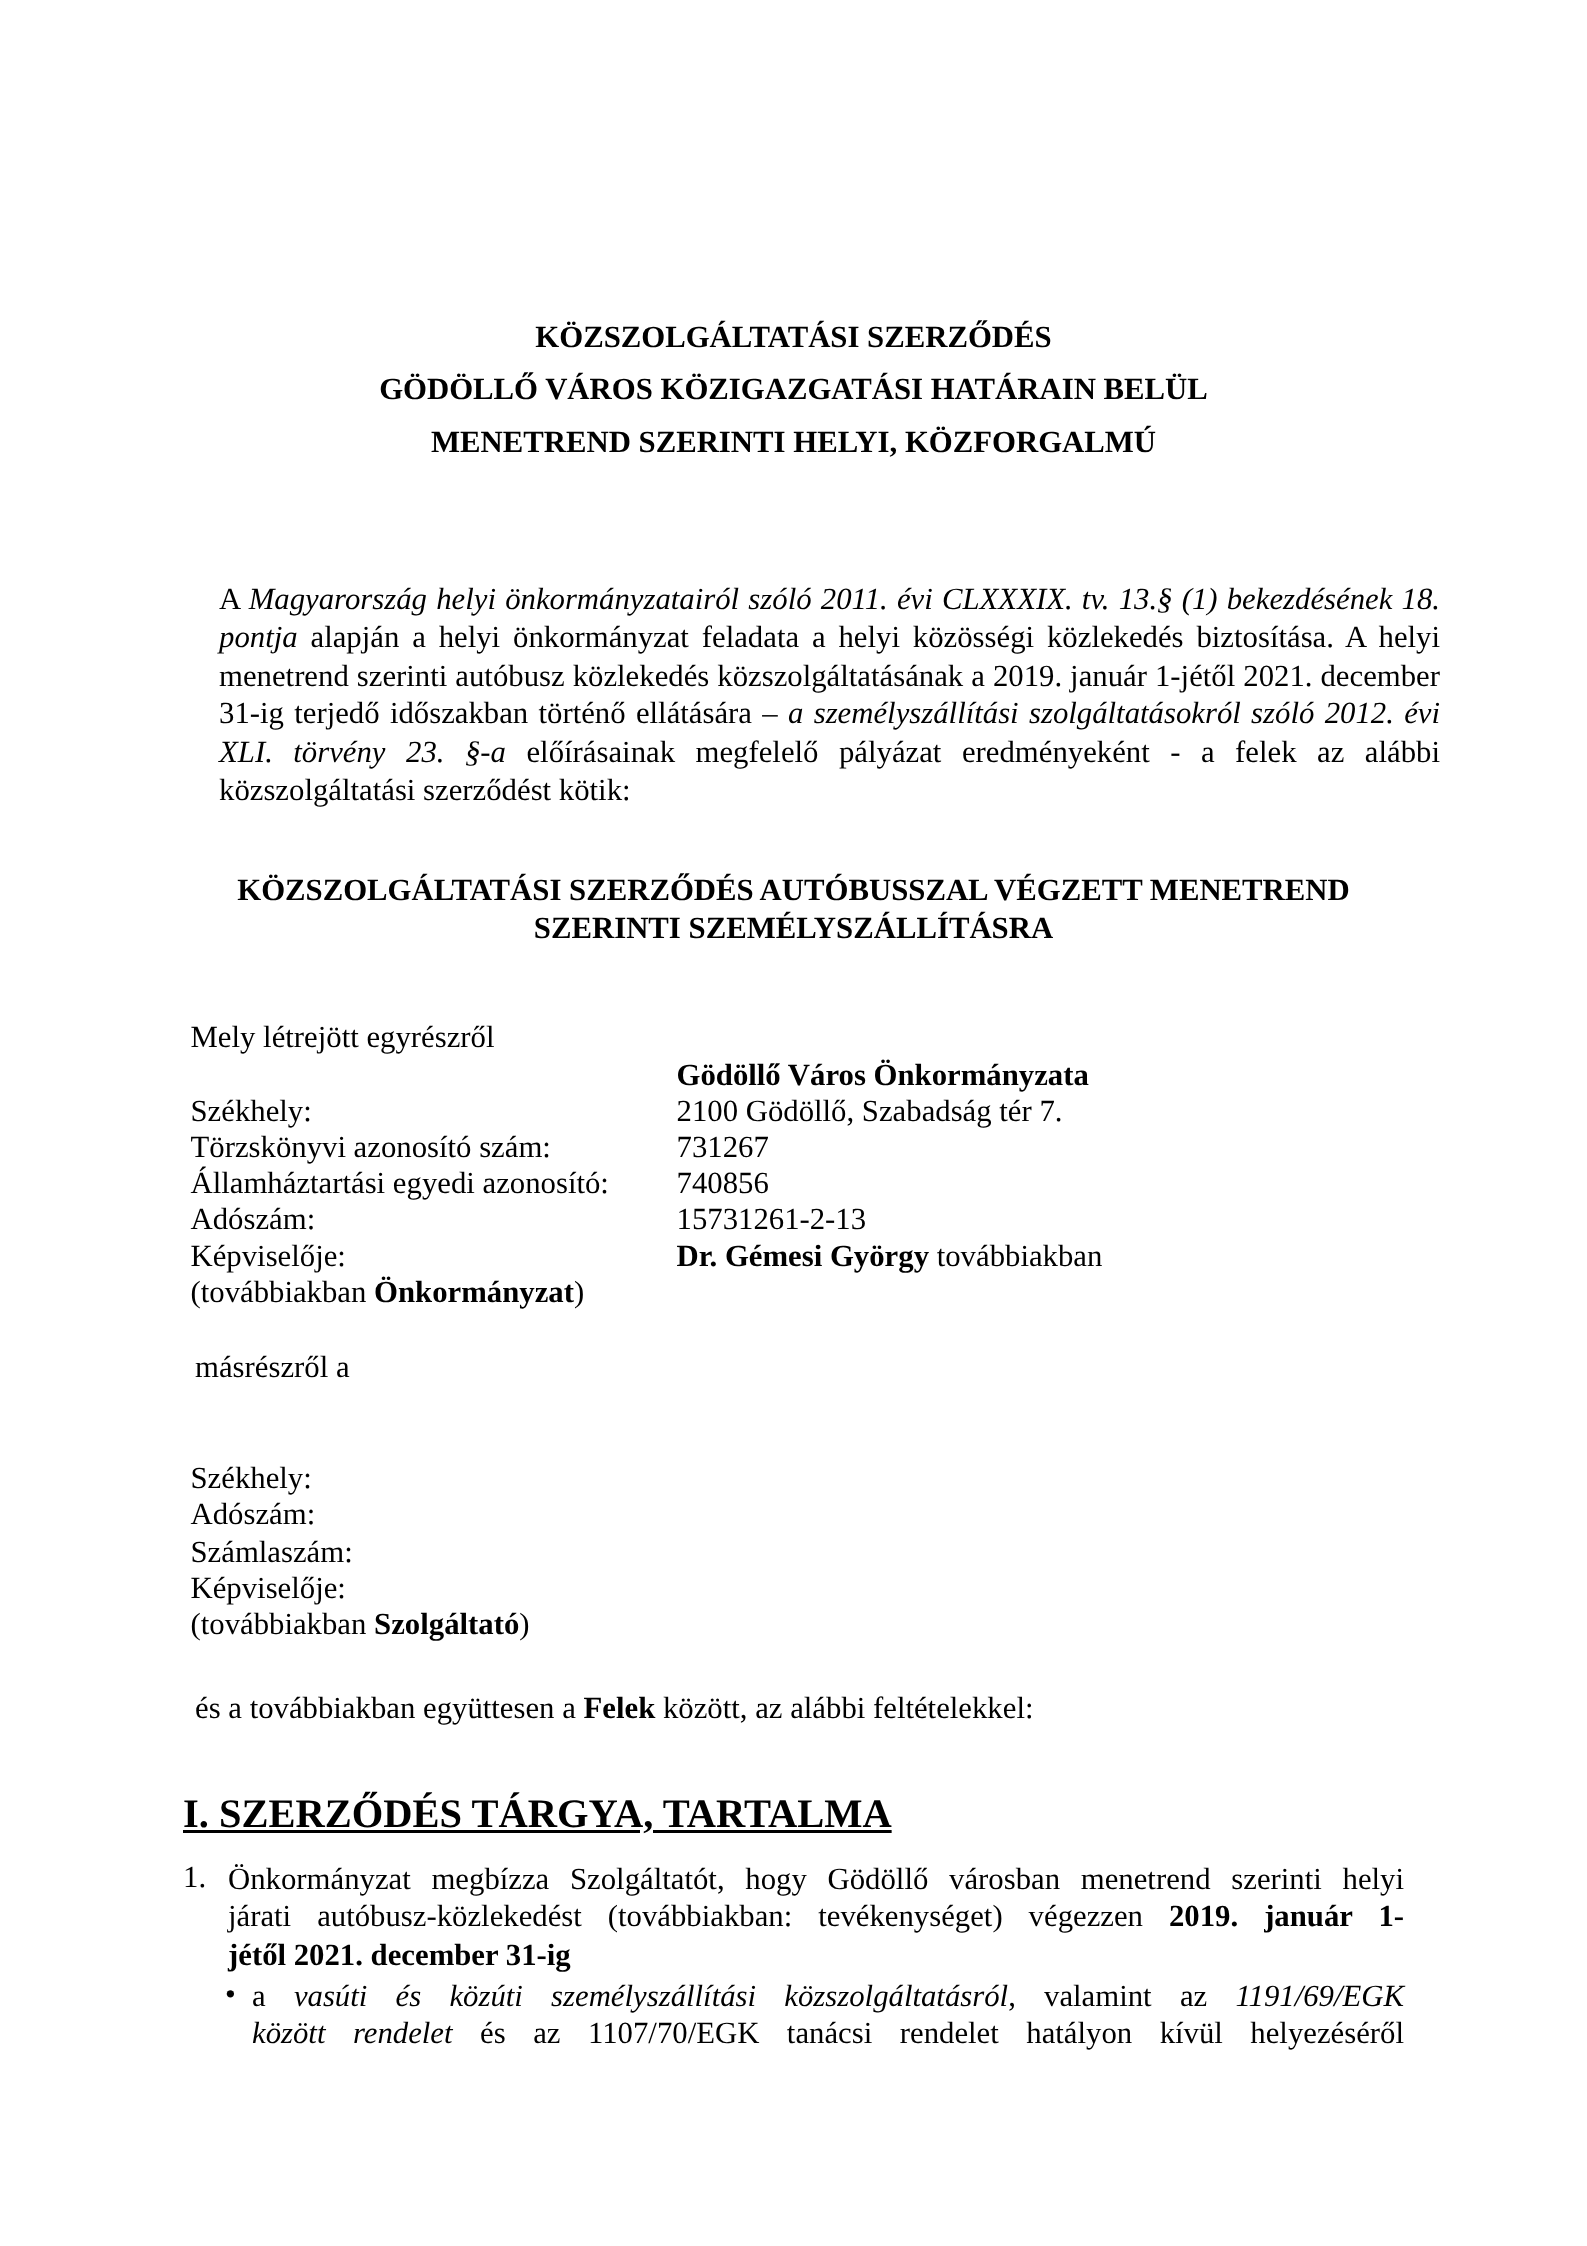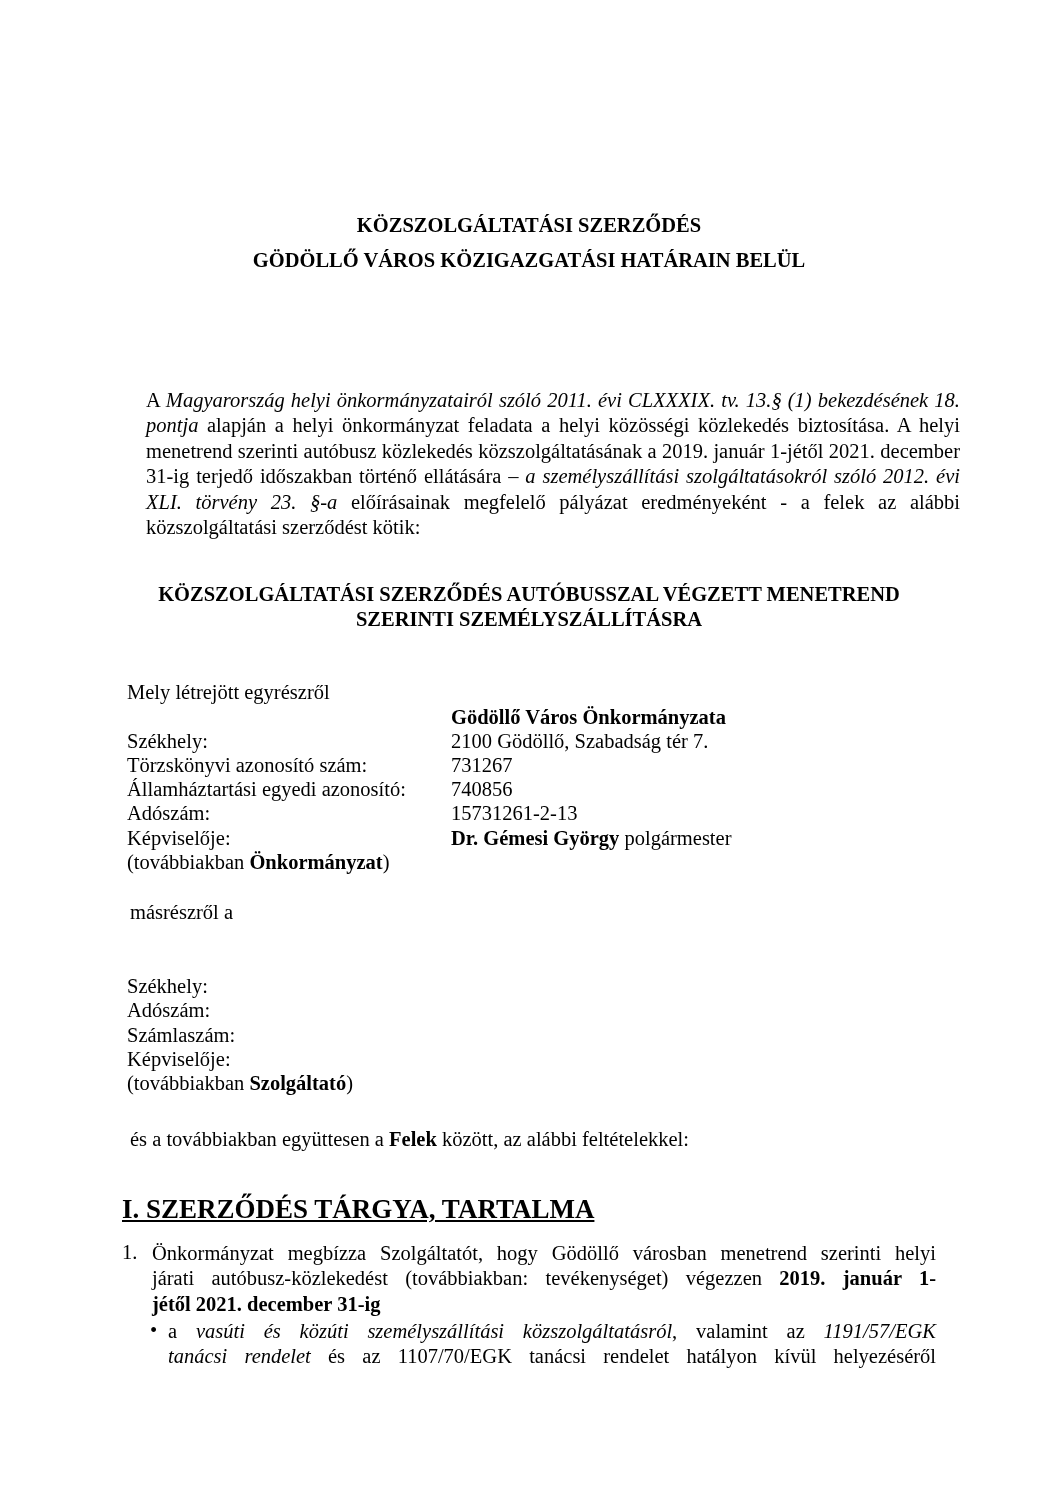--- a/index.html
+++ b/index.html
@@ -31,20 +31,21 @@
     .jl { display: block; text-align: justify; text-align-last: justify; }
     .jl-last { display: block; text-align: left; }
   </style>
 </head>
 <body>
 
 <div class="page">
 
   <div class="title-line" style="top:198px;font-weight:bold;">KÖZSZOLGÁLTATÁSI SZERZŐDÉS</div>
   <div class="title-line" style="top:233px;font-weight:bold;">GÖDÖLLŐ VÁROS KÖZIGAZGATÁSI HATÁRAIN BELÜL</div>
+  <div class="title-line" style="top:268px;font-weight:bold;">MENETREND SZERINTI HELYI, KÖZFORGALMÚ</div>
 
   <div class="para" style="top:372px;"><span>A </span><i>Magyarország helyi önkormányzatairól szóló 2011. évi CLXXXIX. tv. 13.§ (1) bekezdésének 18. pontja</i><span> alapján a helyi önkormányzat feladata a helyi közösségi közlekedés biztosítása. A helyi menetrend szerinti autóbusz közlekedés közszolgáltatásának a 2019. január 1-jétől 2021. december 31-ig terjedő időszakban történő ellátására – </span><i>a személyszállítási szolgáltatásokról szóló 2012. évi XLI. törvény 23. §-a</i><span> előírásainak megfelelő pályázat eredményeként - a felek az alábbi közszolgáltatási szerződést kötik:</span></div>
 
   <div class="title-line" style="top:567px;font-weight:bold;">KÖZSZOLGÁLTATÁSI SZERZŐDÉS AUTÓBUSSZAL VÉGZETT MENETREND</div>
   <div class="title-line" style="top:592px;font-weight:bold;">SZERINTI SZEMÉLYSZÁLLÍTÁSRA</div>
 
   <div class="line label-col" style="top:664px;">Mely létrejött egyrészről</div>
   <div class="line value-col" style="top:689px;font-weight:bold;">Gödöllő Város Önkormányzata</div>
 
   <div class="line label-col" style="top:713px;">Székhely:</div>
@@ -53,21 +54,21 @@
   <div class="line label-col" style="top:737px;">Törzskönyvi azonosító szám:</div>
   <div class="line value-col" style="top:737px;">731267</div>
 
   <div class="line label-col" style="top:761px;">Államháztartási egyedi azonosító:</div>
   <div class="line value-col" style="top:761px;">740856</div>
 
   <div class="line label-col" style="top:785px;">Adószám:</div>
   <div class="line value-col" style="top:785px;">15731261-2-13</div>
 
   <div class="line label-col" style="top:810px;">Képviselője:</div>
-  <div class="line value-col" style="top:810px;"><b>Dr. Gémesi György</b><span> polgármester</span></div>
+  <div class="line value-col" style="top:810px;"><b>Dr. Gémesi György</b><span> továbbiakban</span></div>
 
   <div class="line label-col" style="top:834px;"><span>(továbbiakban </span><b>Önkormányzat</b><span>)</span></div>
 
   <div class="line" style="left:130px;top:884px;">másrészről a</div>
 
   <div class="line label-col" style="top:958px;">Székhely:</div>
   <div class="line label-col" style="top:982px;">Adószám:</div>
   <div class="line label-col" style="top:1007px;">Számlaszám:</div>
   <div class="line label-col" style="top:1031px;">Képviselője:</div>
   <div class="line label-col" style="top:1055px;"><span>(továbbiakban </span><b>Szolgáltató</b><span>)</span></div>
@@ -80,17 +81,17 @@
     <span class="num">1.</span>
     <div class="num-body">
       <span class="jl">Önkormányzat megbízza Szolgáltatót, hogy Gödöllő városban menetrend szerinti helyi</span>
       <span class="jl"><span>járati autóbusz-közlekedést (továbbiakban: tevékenységet) végezzen </span><b>2019. január 1-</b></span>
       <span class="jl-last"><b>jétől 2021. december 31-ig</b></span>
     </div>
   </div>
 
   <span class="bullet">•</span>
   <div class="bullet-body">
-    <span class="jl"><span>a </span><i>vasúti és közúti személyszállítási közszolgáltatásról</i><span>, valamint az </span><i>1191/57/EGK</i></span>
-    <span class="jl"><i>tanácsi rendelet</i><span> és az 1107/70/EGK tanácsi rendelet hatályon kívül helyezéséről</span></span>
+    <span class="jl"><span>a </span><i>vasúti és közúti személyszállítási közszolgáltatásról</i><span>, valamint az </span><i>1191/69/EGK</i></span>
+    <span class="jl"><i>között rendelet</i><span> és az 1107/70/EGK tanácsi rendelet hatályon kívül helyezéséről</span></span>
   </div>
 
 </div>
 
 </body></html>

